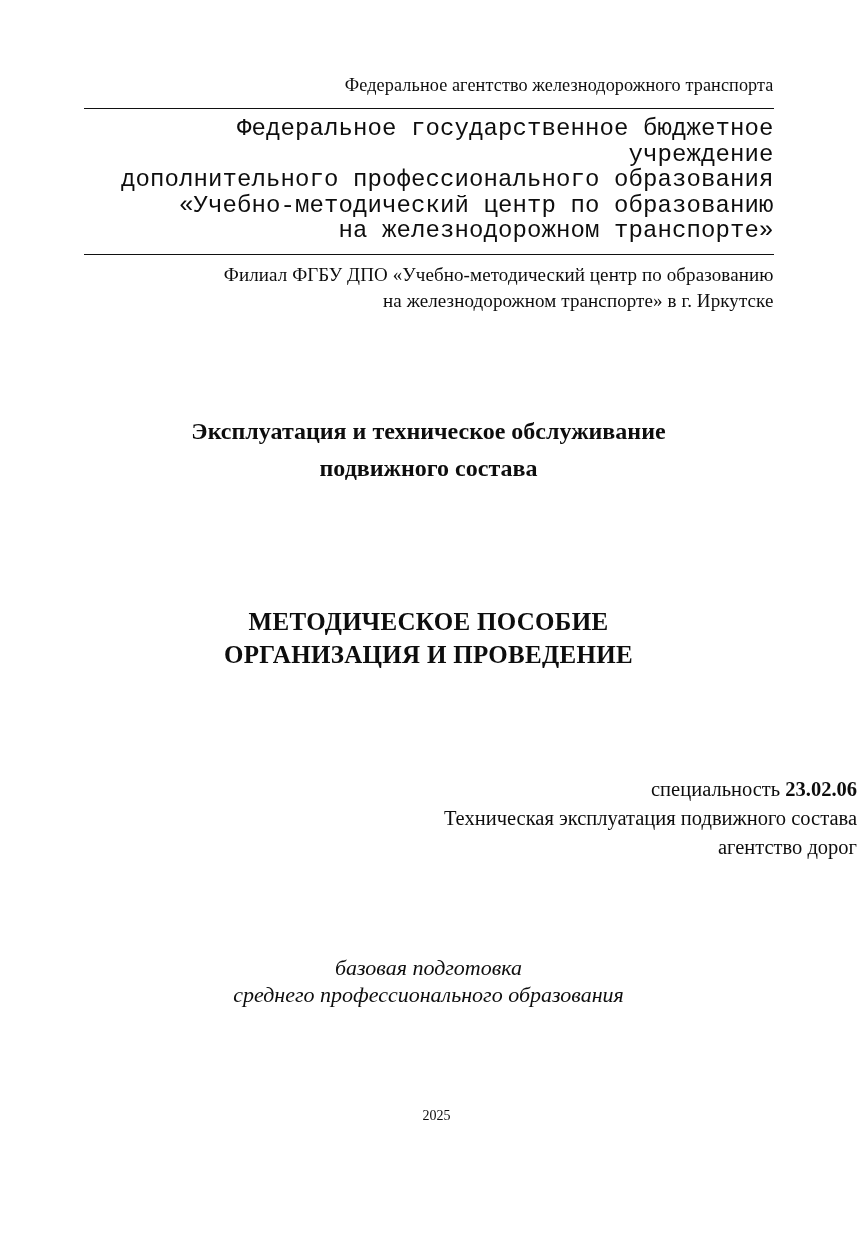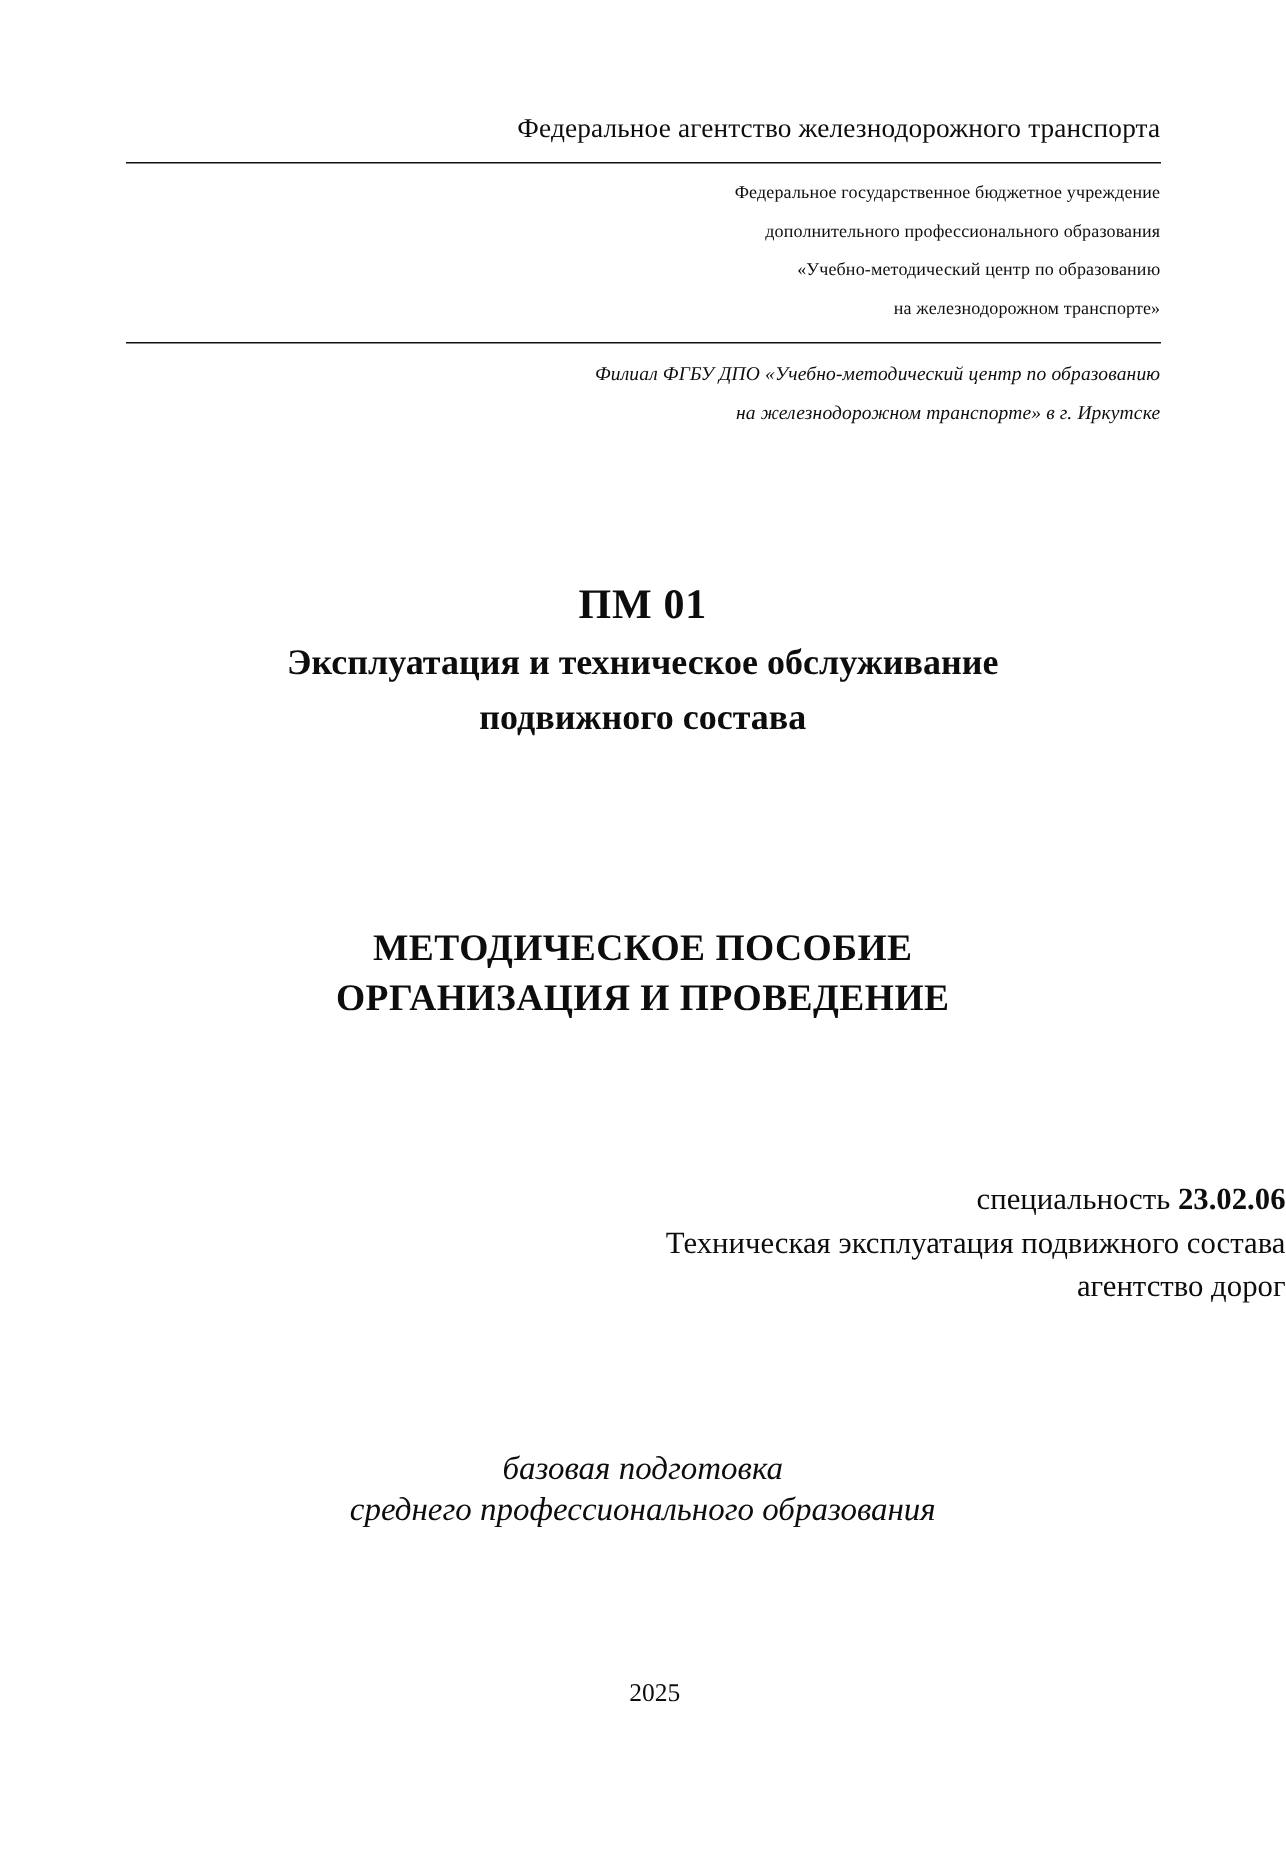--- a/index.html
+++ b/index.html
@@ -37,22 +37,22 @@
     line-height: 25px;
     letter-spacing: 0.1px;
   }
   .rule {
     border-top: 1.3px solid #111;
     margin: 6px auto 7px auto;
   }
   .rule.r1 { width: 690px; }
   .rule.r2 { width: 690px; }
 
-  .group2 .line { font-size: 12px; line-height: 25.5px; }
-  .group3 .line { font-size: 13px; line-height: 26px; font-style: italic; }
+  .group2 .line { font-size: 24px; line-height: 25.5px; font-family: Liberation Mono, monospace; }
+  .group3 .line { font-size: 19px; line-height: 26px; }
 
   
   .pm-block {
     margin-top: 95px;
     text-align: center;
   }
   .pm-code {
     font-weight: bold;
     font-size: 28px;
     line-height: 34px;
@@ -90,21 +90,21 @@
     text-align: center;
     font-style: italic;
     font-size: 22px;
     line-height: 27px;
   }
 
   
   .year {
     margin-top: 100px;
     text-align: center;
-    font-size: 17px;
+    font-size: 14px;
     margin-left: 16px;
   }
 </style>
 </head>
 <body>
 
 <div class="page">
 
   <div class="header-block">
 
@@ -124,21 +124,20 @@
     <div class="rule r2"></div>
 
     <div class="header-group group3">
       <div class="line">Филиал ФГБУ ДПО «Учебно-методический центр по образованию</div>
       <div class="line">на железнодорожном транспорте» в г. Иркутске</div>
     </div>
 
   </div>
 
   <div class="pm-block">
-    <div class="pm-code">ПМ 01</div>
     <div class="pm-title">
       <div>Эксплуатация и техническое обслуживание</div>
       <div>подвижного состава</div>
     </div>
   </div>
 
   <div class="main-heading">
     <div>МЕТОДИЧЕСКОЕ ПОСОБИЕ</div>
     <div>ОРГАНИЗАЦИЯ И ПРОВЕДЕНИЕ</div>
   </div>

